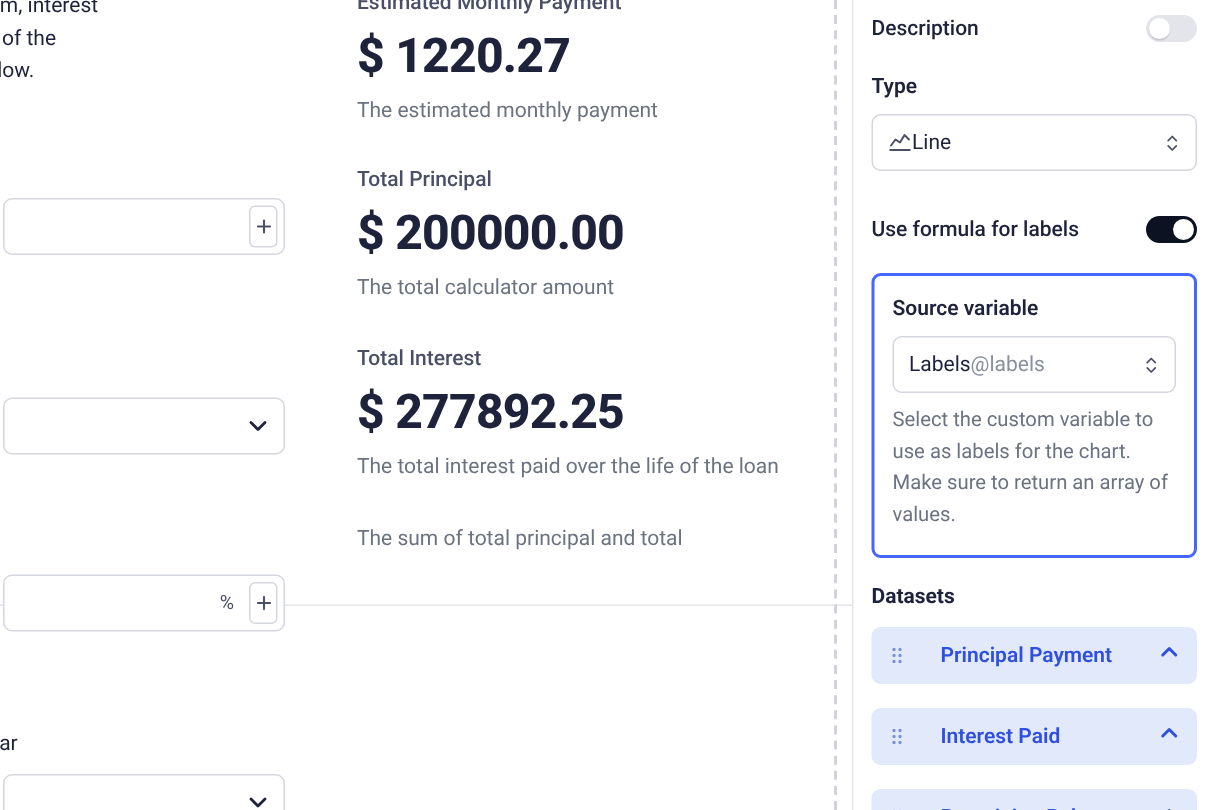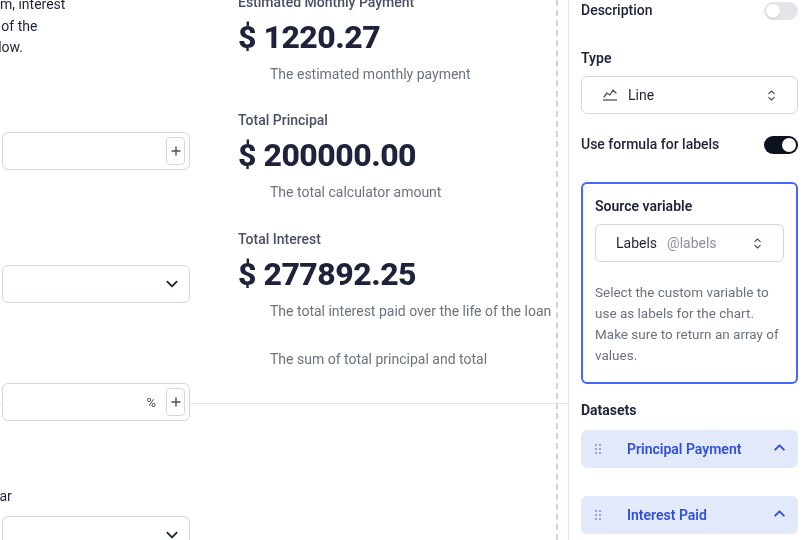--- a/index.html
+++ b/index.html
@@ -124,27 +124,26 @@
     font-weight: 800;
     letter-spacing: -0.5px;
     color: var(--ink);
     margin-bottom: 8px;
   }
   .metric-desc {
     font-size: 14px;
     color: var(--muted);
     line-height: 1.45;
     max-width: 300px;
-    margin-left: 32px;
   }
 
   
   .rp-pad { padding: 0 12px; }
   .rp-row {
-    display:flex; align-items:flex-start; justify-content:space-between;
+    display:flex; align-items:center; justify-content:space-between;
     min-height: 34px;
   }
   .rp-label {
     font-size: 14px;
     color: var(--ink);
     font-weight: 500;
   }
   .toggle {
     width: 34px; height: 18px;
     border-radius: 999px;
@@ -167,22 +166,22 @@
     color: var(--ink);
     font-weight: 600;
     margin-bottom: 10px;
   }
 
   .select-box {
     border: 1px solid var(--border);
     border-radius: 6px;
     height: 38px;
     display:flex; align-items:center;
-    padding: 0 20px;
-    gap: 10px;
+    padding: 0 10px;
+    gap: 0;
     background: #fff;
   }
   .select-box .sb-text { font-size: 14px; color: var(--ink); }
   .select-box .sb-ghost { font-size: 14px; color: var(--muted-2); }
   .select-caret {
     margin-left: auto;
     width: 12px; height: 16px;
     display:flex; flex-direction:column; align-items:center; justify-content:center;
     color: var(--ink-soft);
   }
@@ -194,41 +193,41 @@
 
   .highlight-box {
     border: 2px solid var(--highlight);
     border-radius: 6px;
     padding: 14px 12px 16px 12px;
   }
   .hint {
     font-size: 13.5px;
     line-height: 1.55;
     color: var(--muted);
-    margin-top: 20px;
+    margin-top: 8px;
   }
 
   .section-title {
     font-size: 14px;
     font-weight: 700;
     color: var(--ink);
   }
 
   .dataset {
     background: var(--chip-bg);
     color: var(--chip-ink);
     border-radius: 6px;
     height: 38px;
     display:flex; align-items:center;
     padding: 0 12px;
     gap: 24px;
     font-size: 14px;
     font-weight: 600;
   }
-  .dataset + .dataset { margin-top: 28px; justify-content: flex-end; }
+  .dataset + .dataset { margin-top: 16px; justify-content: flex-end; }
   .drag-dots {
     width: 10px; height: 14px; flex:none;
     color: #7d93d8;
   }
   .dataset .ds-caret {
     margin-left: auto;
     color: var(--chip-ink);
   }
 
   

